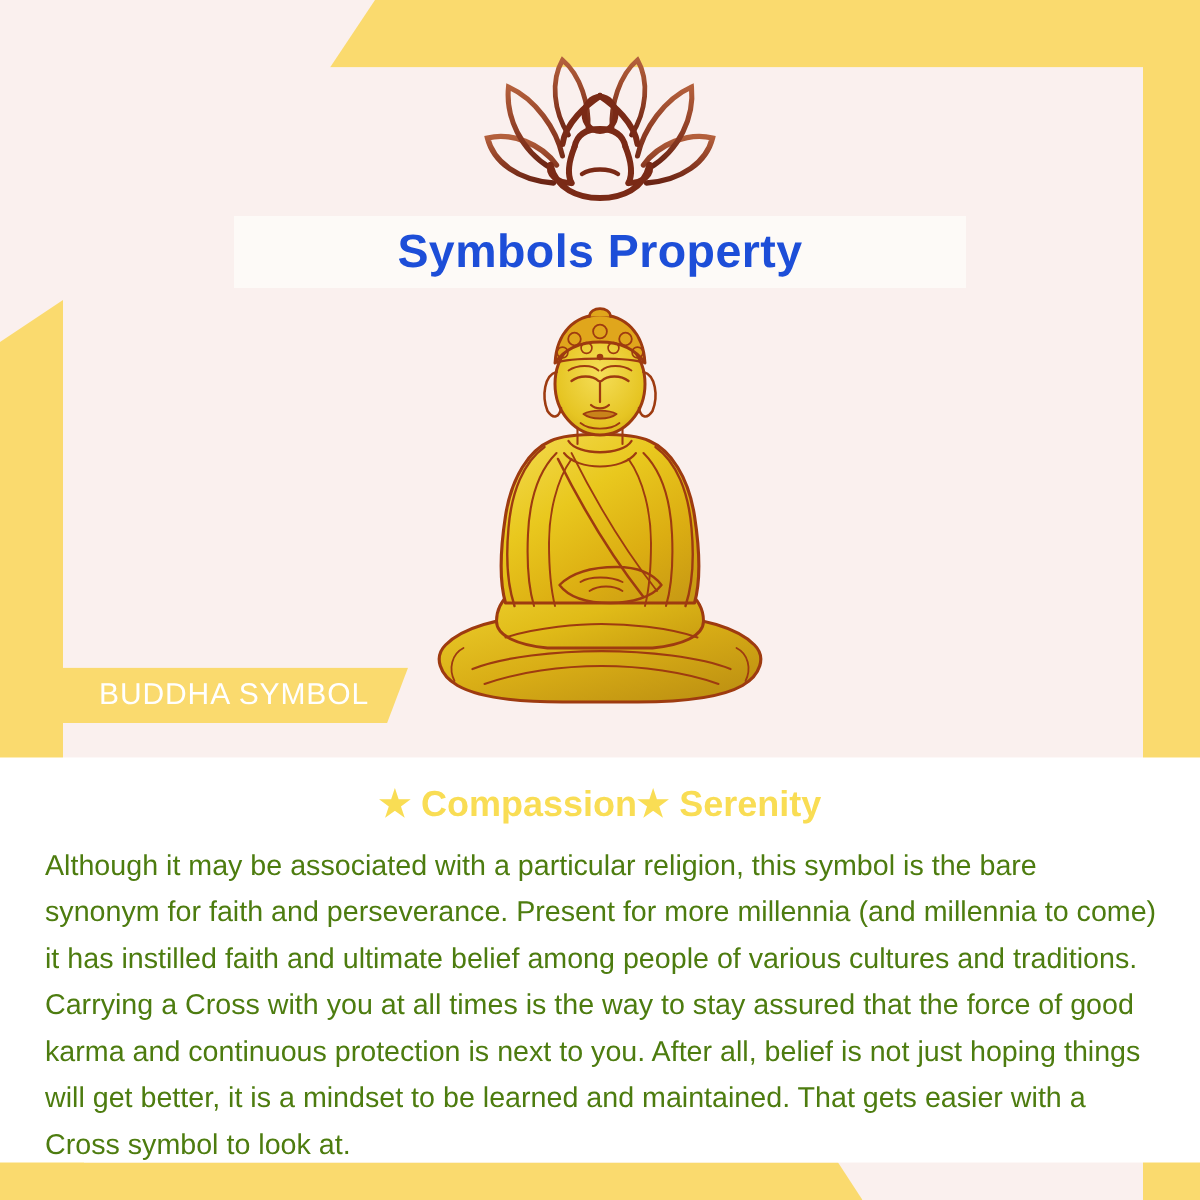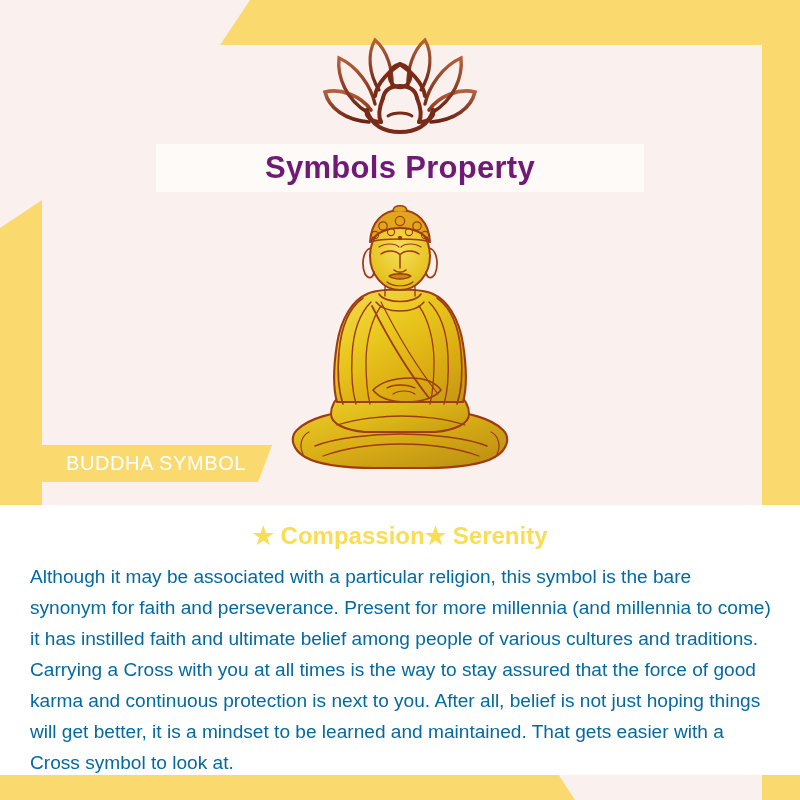--- a/index.html
+++ b/index.html
@@ -98,21 +98,21 @@
     width: 488px;
     height: 48px;
     background: #fdfaf7;
     display: flex;
     align-items: center;
     justify-content: center;
   }
   .title-text {
     font-size: 31px;
     font-weight: bold;
-    color: #701a75;
+    color: #1d4ed8;
     letter-spacing: 0.3px;
     font-family: "Liberation Sans", sans-serif;
   }
 
   
   .buddha-wrap {
     position: absolute;
     left: 0;
     top: 155px;
     width: 688px;
@@ -158,21 +158,21 @@
     font-weight: bold;
     color: #f9dd54;
     font-family: "Liberation Sans", sans-serif;
     white-space: nowrap;
   }
   .panel-body {
     margin: 0;
     padding: 11px 28px 0 30px;
     font-size: 19.1px;
     line-height: 31px;
-    color: #0369a1;
+    color: #4d7c0f;
     font-family: "Liberation Sans", sans-serif;
     text-align: left;
   }
 </style>
 </head>
 <body>
 
 <div class="page">
 
   <div class="band-top"></div>

